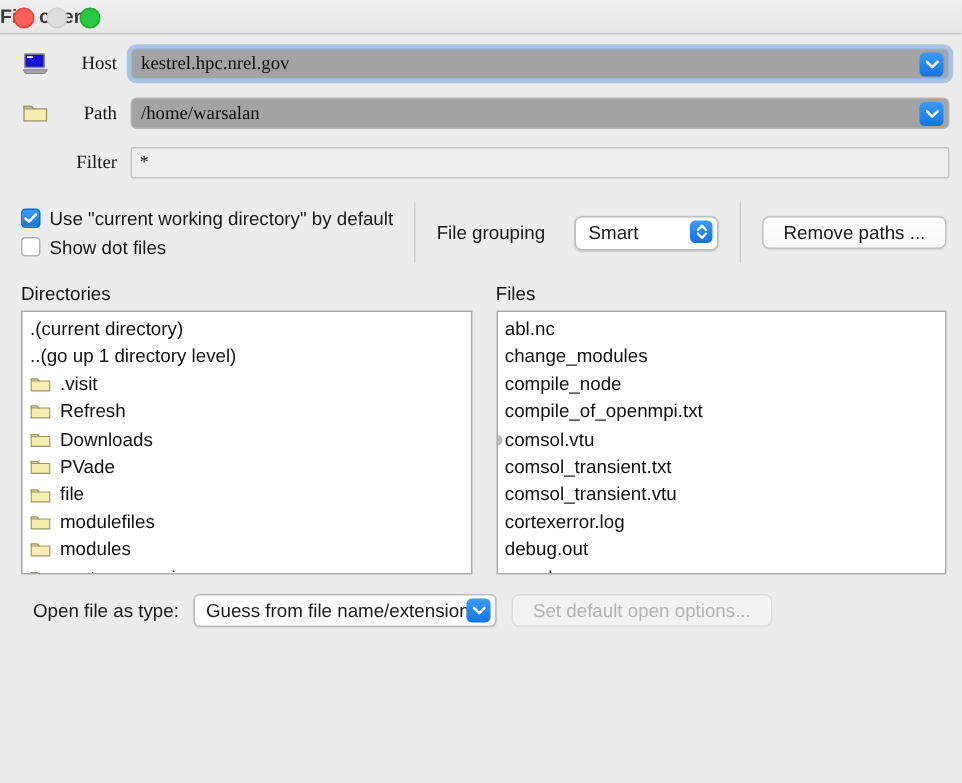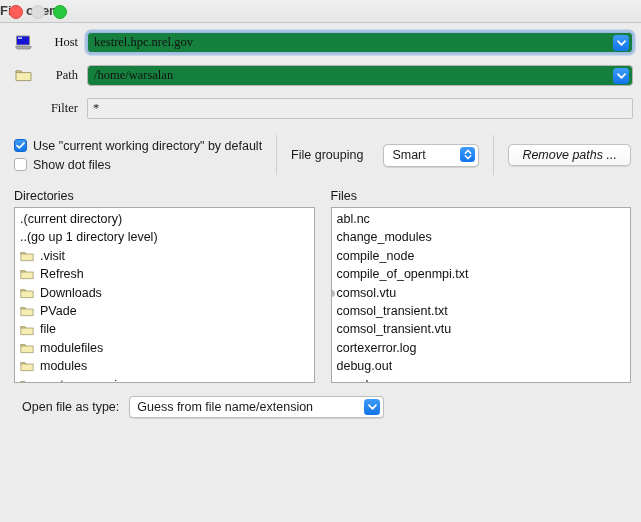--- a/index.html
+++ b/index.html
@@ -73,21 +73,21 @@
     padding-right: 9px;
     font-size: 12.5px;
     color: #131313;
   }
 
   
   .combo {
     position: relative;
     flex: 1 1 auto;
     height: 21px;
-    background: #15803d;
+    background: #a3a3a3;
     border: 1px solid #b4b4b4;
     border-radius: 4px;
     display: flex;
     align-items: center;
     box-sizing: border-box;
   }
   .combo.focused {
     border-color: #9cb9e0;
     box-shadow: 0 0 0 2.5px rgba(118,164,226,0.55);
   }
@@ -198,21 +198,20 @@
     border-radius: 3.5px;
     background: linear-gradient(to bottom, #3d9cf8, #1273e8);
     display: flex;
     align-items: center;
     justify-content: center;
   }
   .btn-area {
     display: flex;
     align-items: center;
     padding-left: 14px;
-    font-style: italic;
   }
 
   
   .btn {
     height: 22px;
     border: 1px solid #c2c2c2;
     border-radius: 5px;
     background: linear-gradient(to bottom, #ffffff, #f7f7f7);
     display: inline-flex;
     align-items: center;
@@ -288,21 +287,21 @@
     display: flex;
     align-items: center;
     margin-top: 13px;
     padding-left: 6px;
     gap: 10px;
   }
   .type-label { font-size: 12.5px; }
   .type-popup {
     position: relative;
     height: 22px;
-    width: 255px;
+    width: 202px;
     background: #fff;
     border: 1px solid #bebebe;
     border-radius: 4px;
     display: flex;
     align-items: center;
     padding-left: 7px;
     font-size: 12.5px;
     box-sizing: border-box;
     box-shadow: 0 0.5px 1px rgba(0,0,0,0.10);
   }
@@ -549,17 +548,18 @@
     <div class="type-row">
       <span class="type-label">Open file as type:</span>
       <div class="type-popup">
         <span>Guess from file name/extension</span>
         <span class="arrow-btn">
           <svg width="9" height="6" viewBox="0 0 9 6">
               <path d="M1 1.2 L4.5 4.8 L8 1.2" stroke="#fff" stroke-width="1.7" fill="none" stroke-linecap="round" stroke-linejoin="round"></path>
             </svg>
         </span>
       </div>
+      <div class="btn disabled">Set default open options...</div>
     </div>
 
   </div>
 
 </div>
 
 </body></html>

